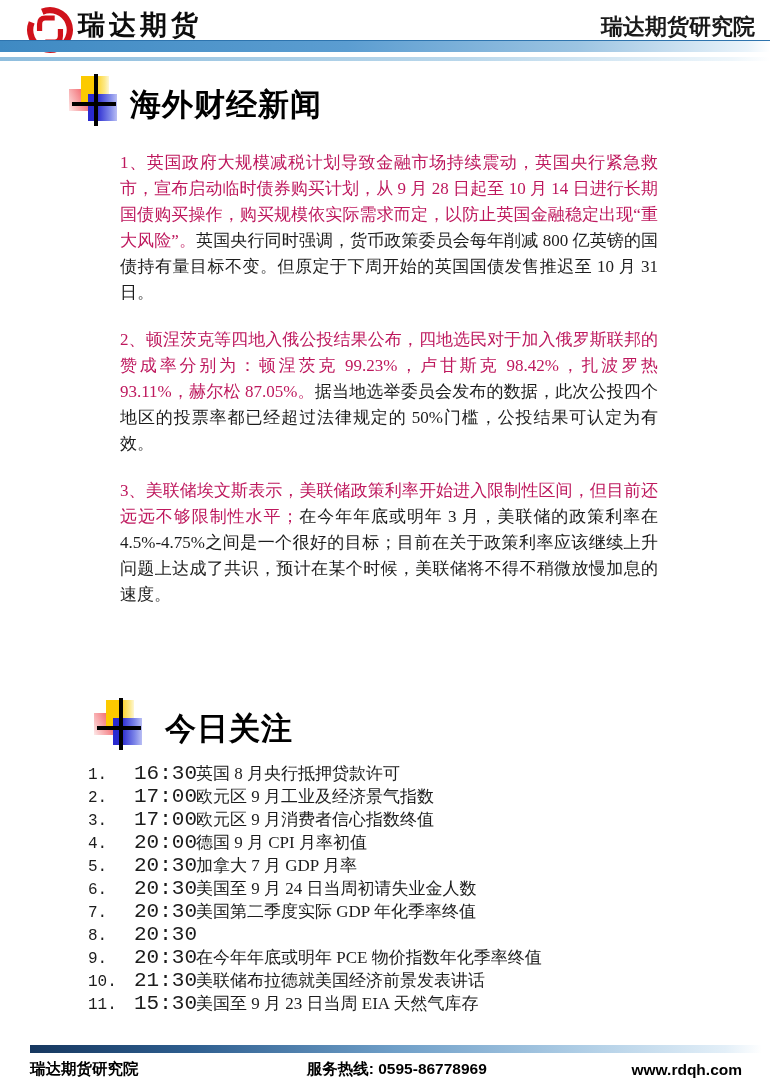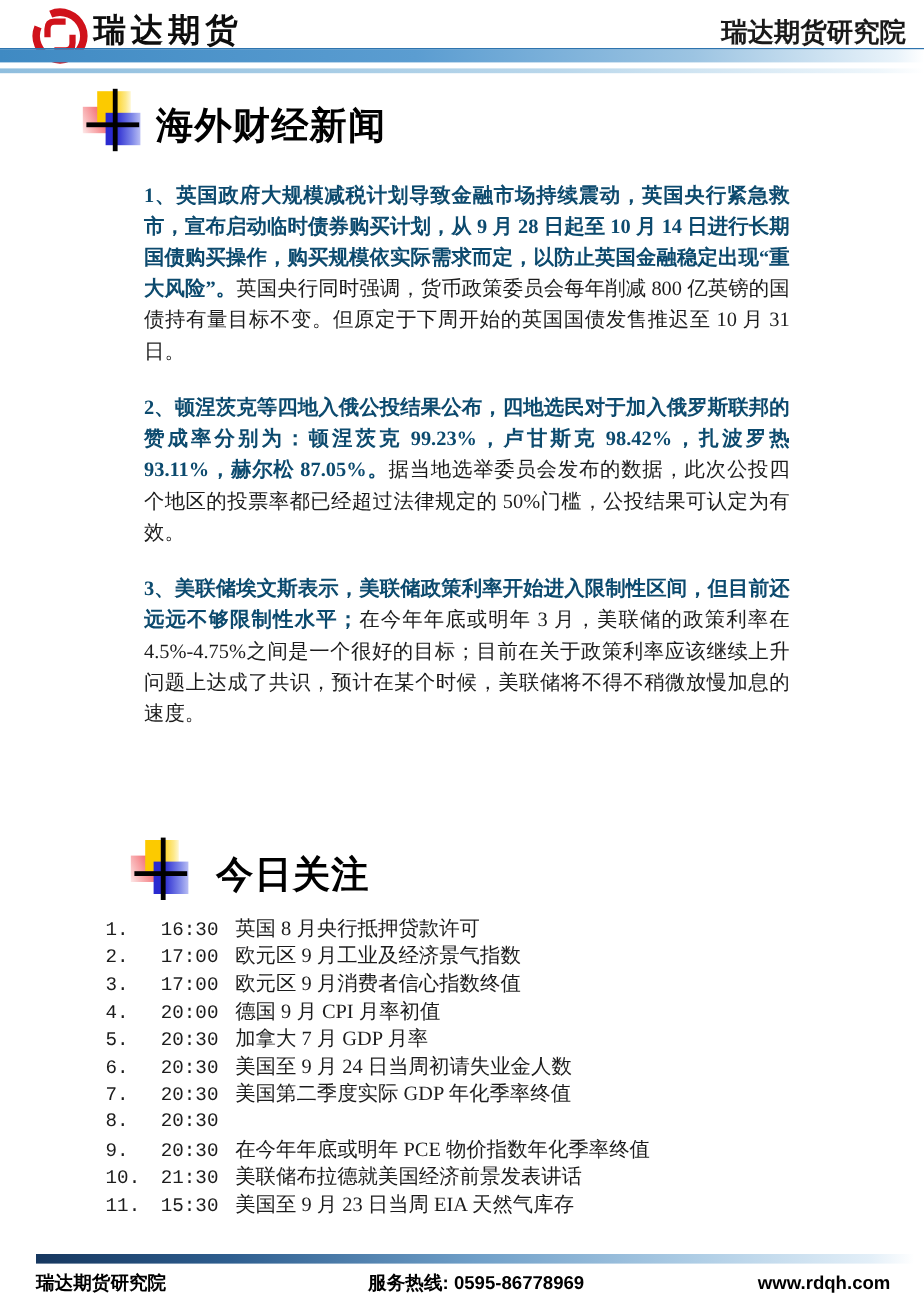--- a/index.html
+++ b/index.html
@@ -59,21 +59,21 @@
   .header-bar-thin {
     position: absolute;
     top: 57px; left: 0;
     width: 770px; height: 4px;
     background: linear-gradient(to right, #8fbede 0%, #b9d7eb 60%, #eef6fb 95%, #ffffff 100%);
   }
 
   
   .section-head { position: absolute; display: flex; align-items: flex-end; }
   .section-head.sec-news  { top: 74px;  left: 68px;  gap: 12px; }
-  .section-head.sec-focus { top: 698px; left: 108px;  gap: 22px; }
+  .section-head.sec-focus { top: 698px; left: 93px;  gap: 22px; }
   .section-title {
     margin: 0;
     font-family: "Liberation Serif", serif;
     font-weight: bold;
     font-size: 31px;
     letter-spacing: 1px;
     color: #000000;
   }
   .cross-icon { position: relative; width: 50px; height: 52px; flex: 0 0 auto; }
   .cross-icon .sq-red {
@@ -99,40 +99,40 @@
   .news-body {
     position: absolute;
     top: 150px; left: 120px;
     width: 538px;
     font-size: 17px;
     line-height: 26px;
     color: #1c1c1c;
     text-align: justify;
   }
   .news-body p { margin: 0 0 21px 0; }
-  .news-body .lead { font-weight: bold; color: #0c4a6e; }
+  .news-body .lead { font-weight: normal; color: #be185d; }
 
   
   .focus-list {
     position: absolute;
     top: 762px; left: 88px;
     width: 560px;
     font-size: 17px;
     color: #1c1c1c;
   }
   .focus-row { display: flex; align-items: baseline; height: 23px; line-height: 23px; }
   .focus-num {
     width: 46px;
     font-family: "Liberation Mono", monospace;
     font-size: 16px;
   }
   .focus-time {
     width: 62px;
     font-family: "Liberation Mono", monospace;
-    font-size: 16px;
+    font-size: 21px;
   }
   .focus-event { font-family: "Liberation Serif", serif; }
 
   
   .footer-bar {
     position: absolute;
     top: 1045px; left: 30px;
     width: 732px; height: 8px;
     background: linear-gradient(to right, #16375f 0%, #2e5e8f 22%, #6f9fc8 50%, #aecde5 75%, #e3eff8 95%, #ffffff 100%);
   }

